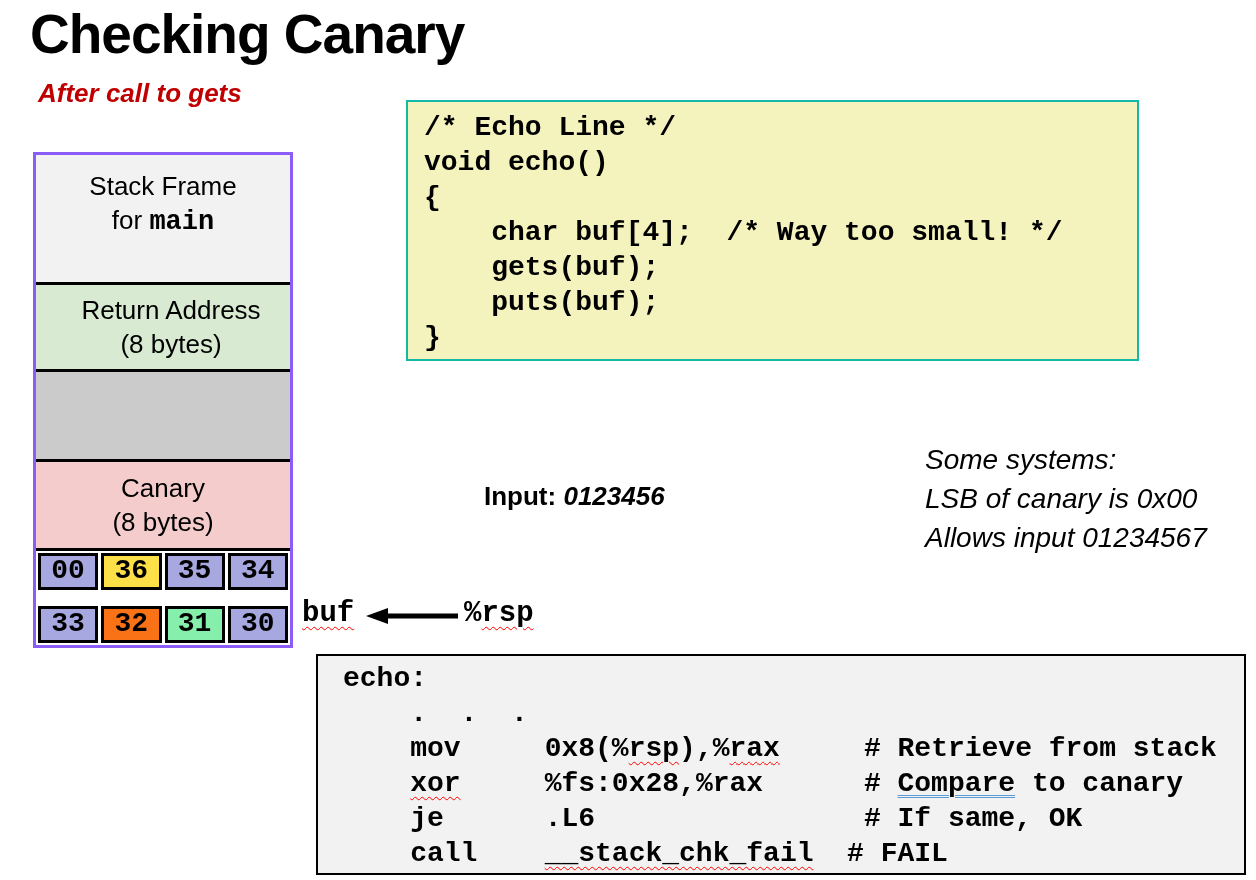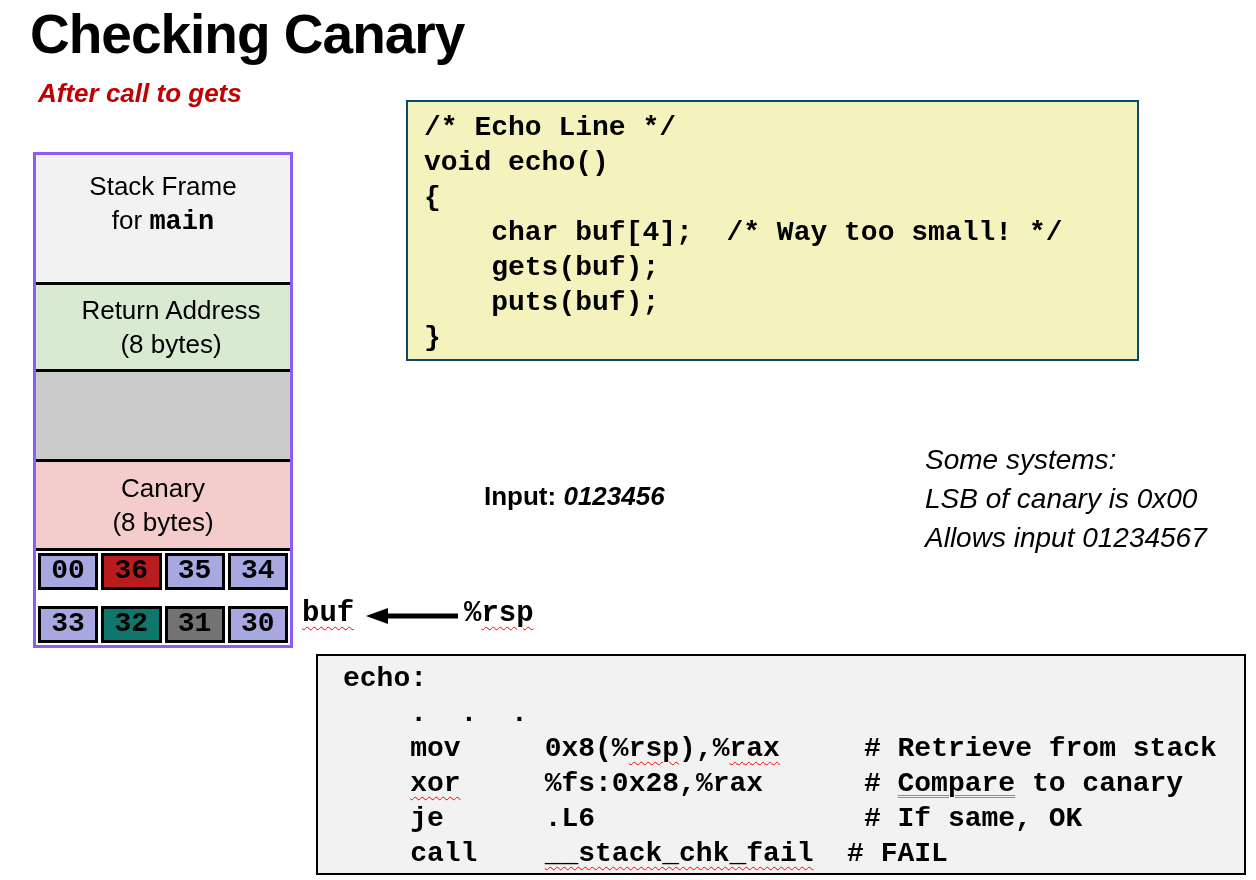--- a/index.html
+++ b/index.html
@@ -35,21 +35,21 @@
   .byte-cell {
     height:37px; border:3px solid #000; text-align:center;
     font-family:"Liberation Mono","DejaVu Sans Mono",monospace; font-weight:bold;
     font-size:28px; line-height:30px; color:#000;
   }
 
   
   .code-line { white-space:pre; }
   #c-code-box {
     position:absolute; left:406px; top:100px; width:733px; height:261px;
-    border:2px solid #0c4a6e; padding:8px 0 0 16px;
+    border:2px solid #14b8a6; padding:8px 0 0 16px;
     font-family:"Liberation Mono","DejaVu Sans Mono",monospace;
     font-weight:bold; font-size:28px; line-height:35px; color:#000;
   }
   #asm-box {
     position:absolute; left:316px; top:654px; width:930px; height:221px;
     border:2px solid #000; padding:5px 0 0 25px;
     font-family:"Liberation Mono","DejaVu Sans Mono",monospace;
     font-weight:bold; font-size:28px; line-height:35px; color:#000;
   }
 
@@ -99,28 +99,28 @@
         <div><span>(8 bytes)</span></div>
       </div>
     <div class="sec sec-2" style="background: rgb(203, 203, 203);"></div>
     <div class="sec sec-3" style="background: rgb(244, 204, 204);">
         <div><span>Canary</span></div>
         <div><span>(8 bytes)</span></div>
       </div>
     <div class="byte-rows">
       <div class="byte-row">
           <div class="byte-cell" style="background: rgb(168, 168, 224);">00</div>
-          <div class="byte-cell" style="background: #b91c1c;">36</div>
+          <div class="byte-cell" style="background: #fde047;">36</div>
           <div class="byte-cell" style="background: rgb(168, 168, 224);">35</div>
           <div class="byte-cell" style="background: rgb(168, 168, 224);">34</div>
         </div>
       <div class="byte-row">
           <div class="byte-cell" style="background: rgb(168, 168, 224);">33</div>
-          <div class="byte-cell" style="background: #0f766e;">32</div>
-          <div class="byte-cell" style="background: #737373;">31</div>
+          <div class="byte-cell" style="background: #f97316;">32</div>
+          <div class="byte-cell" style="background: #86efac;">31</div>
           <div class="byte-cell" style="background: rgb(168, 168, 224);">30</div>
         </div>
     </div>
   </div>
 
   <div id="c-code-box" style="background: rgb(245, 243, 189);">
     <div>
         <div class="code-line">/* Echo Line */</div>
         <div class="code-line">void echo()</div>
         <div class="code-line">{</div>

